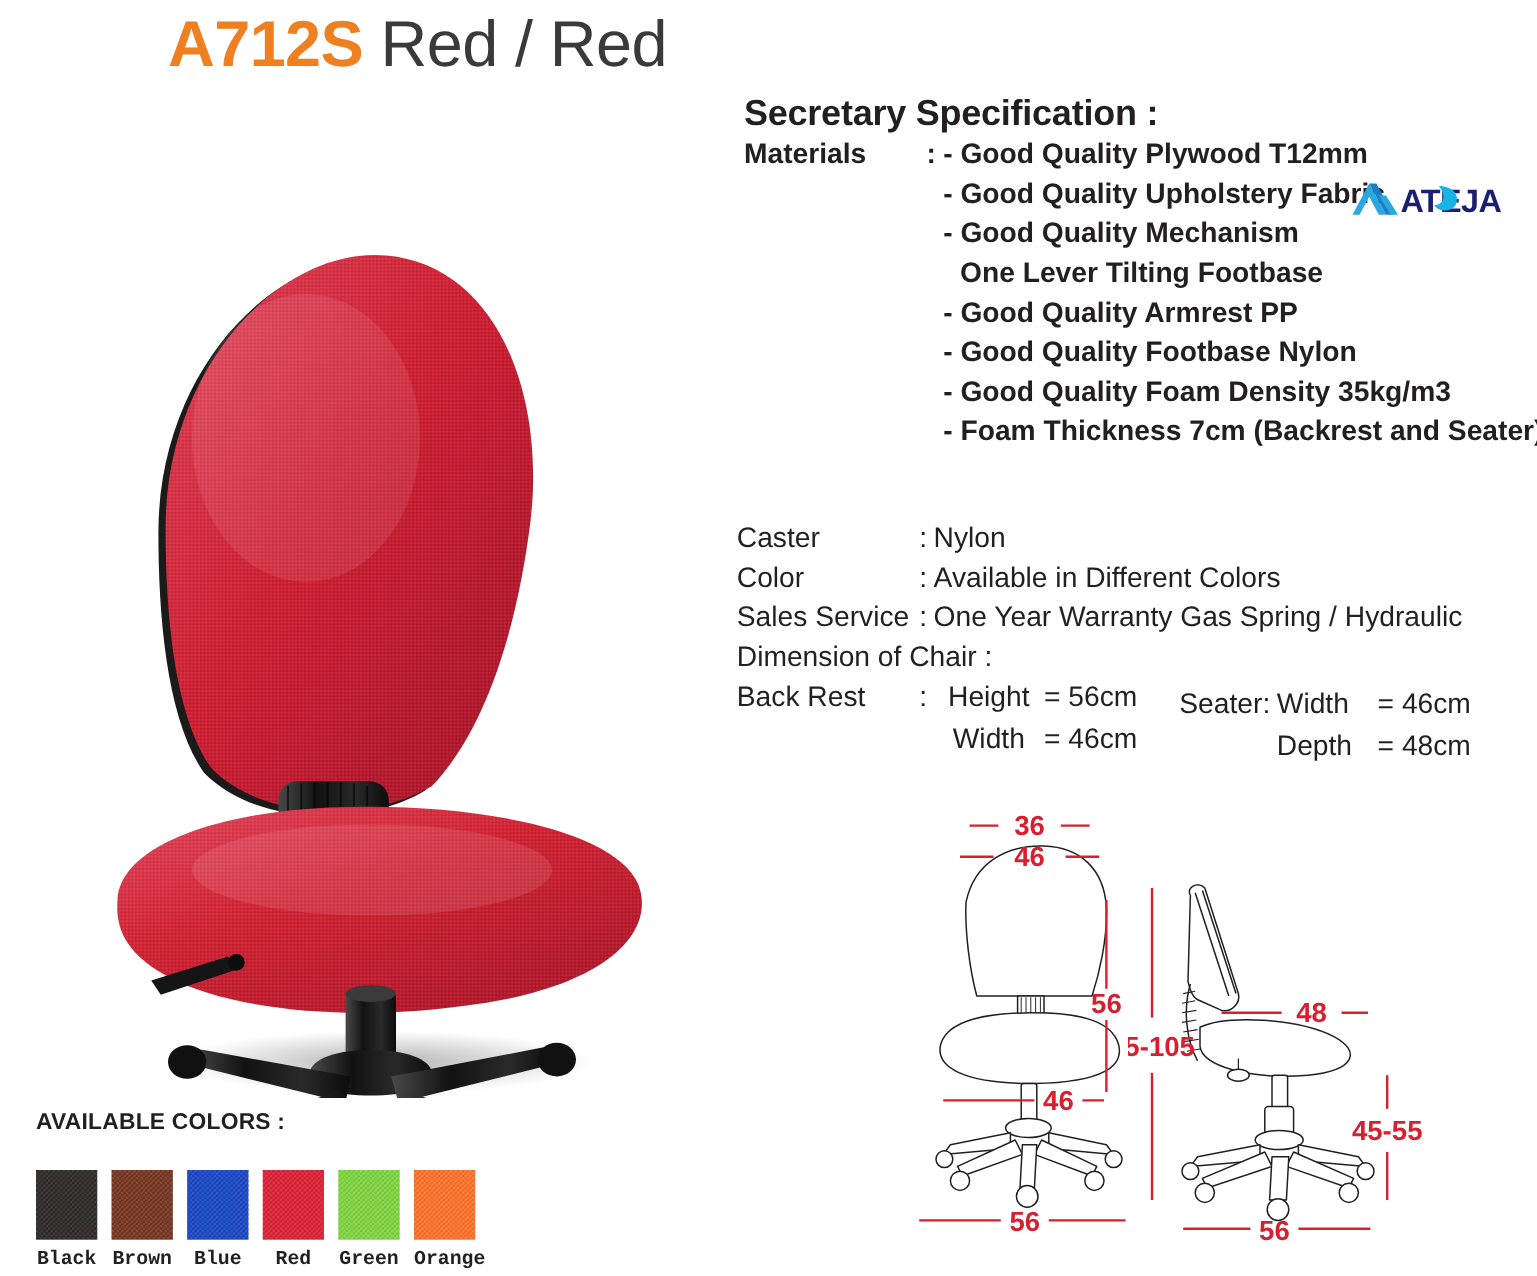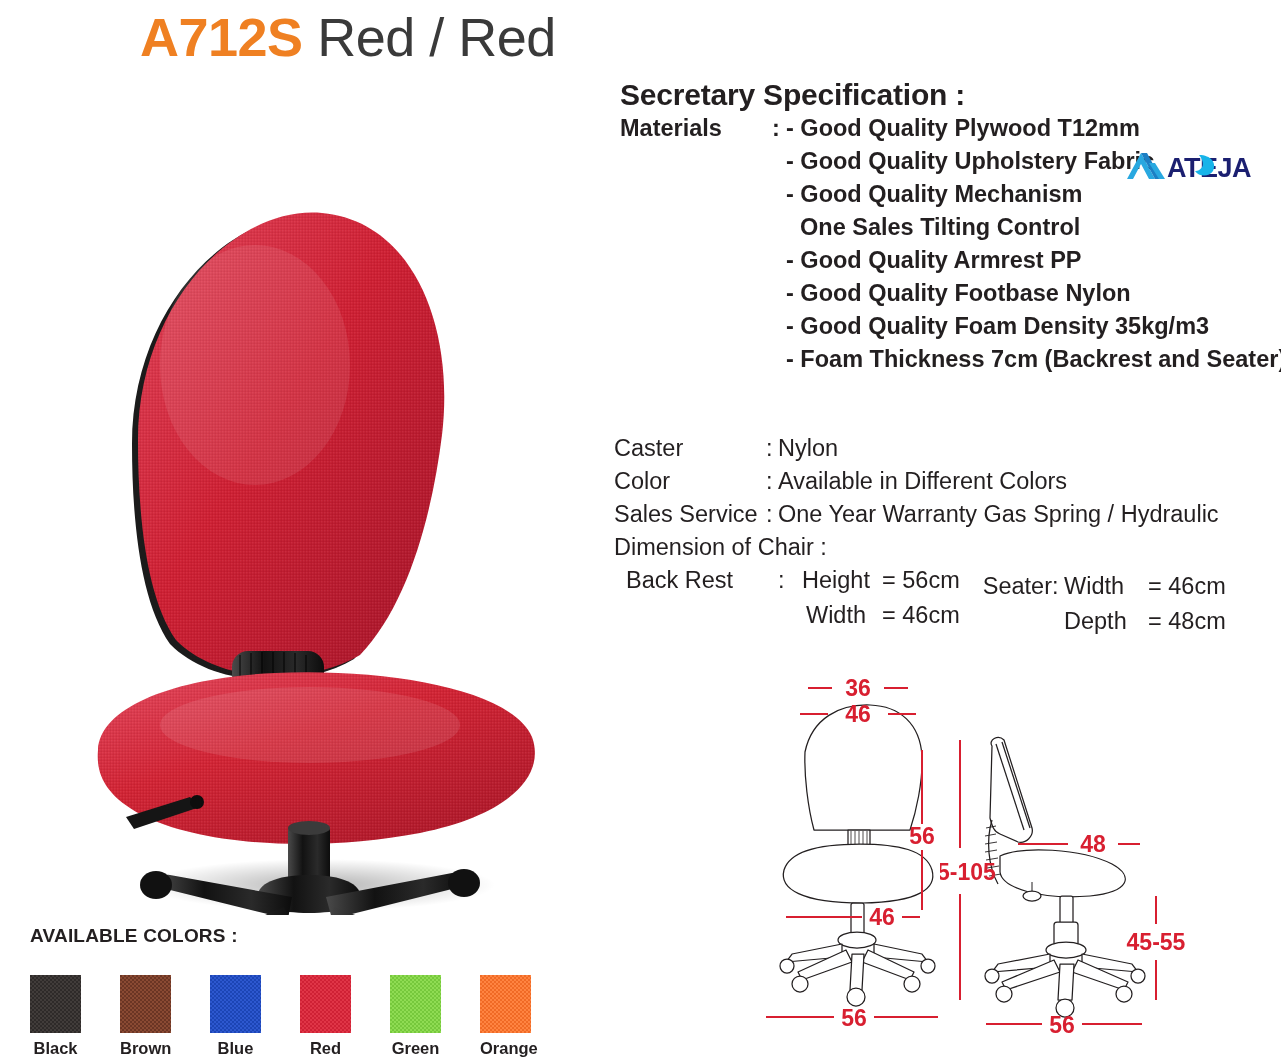--- a/index.html
+++ b/index.html
@@ -53,21 +53,21 @@
     position:absolute; left:614px; top:432px; width:660px;
     font-size:23.5px; font-weight:normal; line-height:33px;
   }
   .kv{ display:flex; white-space:nowrap; }
   .kv .k{ width:152px; flex:0 0 152px; }
   .kv .sep{ width:12px; flex:0 0 12px; }
 
   
   #dim-grid{ position:relative; height:76px; }
   .dim-left{ position:absolute; left:0; top:0; }
-  .dim-left .line{ display:flex; white-space:nowrap; height:35px;margin-left:12px;}
+  .dim-left .line{ display:flex; white-space:nowrap; height:35px;}
   .dim-left .k{ width:152px; flex:0 0 152px;}
   .dim-left .sep{ width:12px; flex:0 0 12px;}
   .dim-left .lbl{ width:92px; flex:0 0 92px;text-align:center;}
   .dim-right{ position:absolute; left:334px; top:6px; }
   .dim-right .line{ display:flex; white-space:nowrap; height:35px;}
   .dim-right .k{ width:104px; flex:0 0 104px;text-align:right;}
   .dim-right .sep{ width:12px; flex:0 0 12px;}
   .dim-right .lbl{ width:84px; flex:0 0 84px;}
 
   
@@ -75,21 +75,21 @@
   #chair-photo svg{ display:block; }
 
   
   #tech-front{ position:absolute; left:762px; top:672px; width:250px; height:391px; }
   #tech-side{ position:absolute; left:940px; top:700px; width:265px; height:363px; }
   #tech-front svg,#tech-side svg{ display:block; }
 
   
   #colors-section{ position:absolute; left:30px; top:925px; }
   #colors-title{ font-size:19px; font-weight:bold; letter-spacing:0.2px; margin-bottom:28px; }
-  #swatch-row{ display:flex; gap:39px; }
+  #swatch-row{ display:flex; gap:12px;font-family:Liberation Mono, monospace; }
   .swatch-cell{ width:51px; text-align:center; }
   .swatch{
     width:51px; height:58px;
     background-size:4px 4px;
     background-position:0 0,2px 2px;
   }
   .swatch-label{ font-size:16.5px; font-weight:bold; margin-top:6px; white-space:nowrap; }
 </style>
 </head>
 <body>
@@ -197,21 +197,21 @@
 
   <div id="spec-panel">
     <div id="spec-heading">Secretary Specification :</div>
 
     <div class="materials-block">
       <div class="mat-line">
         <span style="display:inline-block;width:152px;">Materials</span><span style="display:inline-block;width:14px;">:</span><span>- Good Quality Plywood T12mm</span>
       </div>
       <div class="mat-line mat-indent"><span>- Good Quality Upholstery Fabric</span></div>
       <div class="mat-line mat-indent"><span>- Good Quality Mechanism</span></div>
-      <div class="mat-line mat-indent2"><span>One Sales Tilting Control</span></div>
+      <div class="mat-line mat-indent2"><span>One Lever Tilting Footbase</span></div>
       <div class="mat-line mat-indent"><span>- Good Quality Armrest PP</span></div>
       <div class="mat-line mat-indent"><span>- Good Quality Footbase Nylon</span></div>
       <div class="mat-line mat-indent"><span>- Good Quality Foam Density 35kg/m3</span></div>
       <div class="mat-line mat-indent"><span>- Foam Thickness 7cm (Backrest and Seater)</span></div>
 
       <div id="ateja-logo">
         <svg viewBox="0 0 130 38" width="130" height="38" aria-label="ATEJA">
 
           <path d="M2 32 L16 6 L30 32 L24 32 L16 17 L8 32 Z" fill="#29a8e0"></path>
           <path d="M16 6 L30 32 L36 32 L22 6 Z" fill="#1c7fc4"></path>

